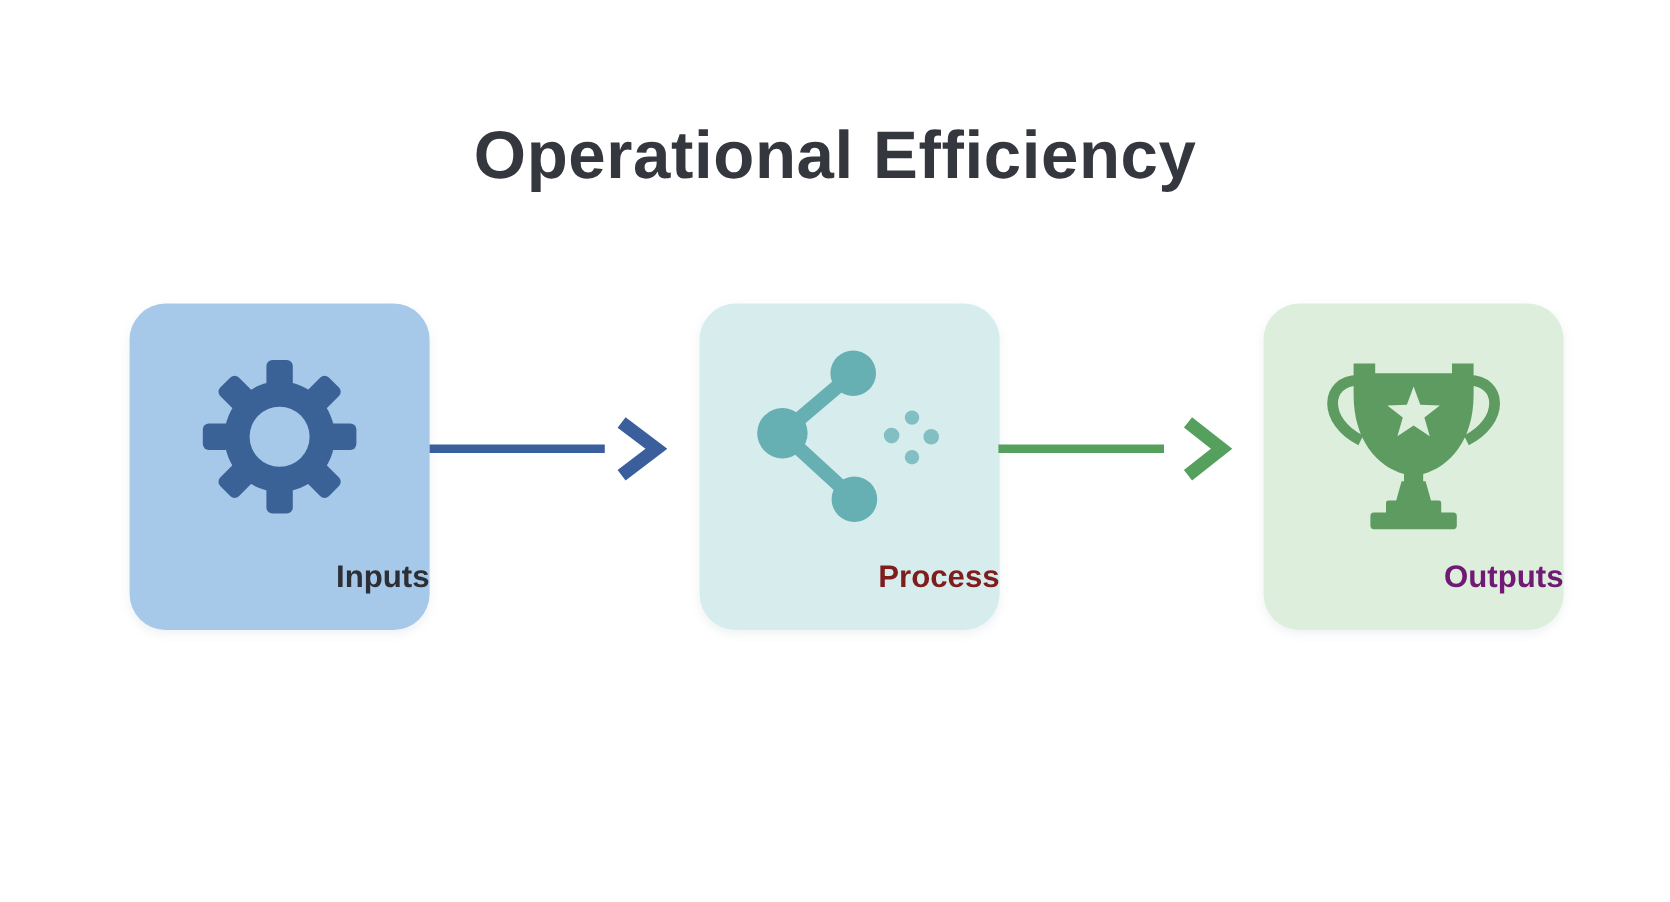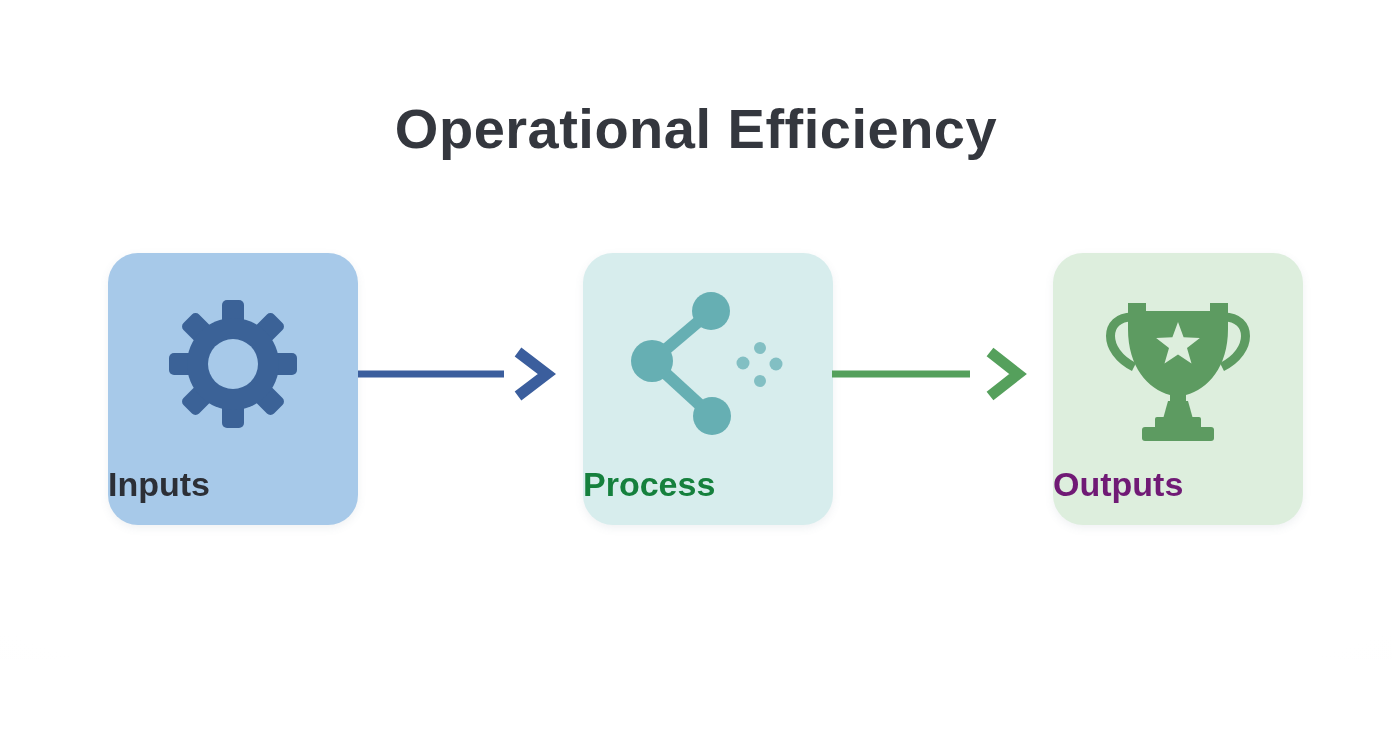--- a/index.html
+++ b/index.html
@@ -42,22 +42,22 @@
   .node-icon { position: absolute; display: block; }
   #gear-svg    { top: 45px;  left: 59px; }
   #share-svg   { top: 0;     left: 0;   }
   #trophy-svg  { top: 40px;  left: 45px; }
 
   .node-label {
     position: absolute;
     top: 212px;
     left: 0;
     right: 0;
-    text-align: left;
-    font-size: 34px;
+    text-align: right;
+    font-size: 26px;
     font-weight: 700;
     color: #2c2f36;
   }
 
   .flow-arrow { position: absolute; top: 343px; }
   #arrow-1 { left: 356px; }
   #arrow-2 { left: 830px; }
 </style>
 </head>
 <body>
@@ -96,21 +96,21 @@
         <circle cx="69" cy="108" r="21"></circle>
         <circle cx="129" cy="163" r="19"></circle>
       </g>
       <g fill="var(--dots-color)">
         <circle cx="177" cy="95" r="6"></circle>
         <circle cx="160" cy="110" r="6.5"></circle>
         <circle cx="193" cy="111" r="6.5"></circle>
         <circle cx="177" cy="128" r="6"></circle>
       </g>
     </svg>
-    <div class="node-label" style="color: #15803d;">Process</div>
+    <div class="node-label" style="color: #7f1d1d;">Process</div>
   </div>
 
   <svg class="flow-arrow" id="arrow-2" width="200" height="62" viewBox="0 0 200 62" style="color: rgb(85, 160, 92);">
     <line x1="2" y1="31" x2="140" y2="31" stroke="currentColor" stroke-width="7"></line>
     <polyline points="160,9 188,31 160,53" fill="none" stroke="currentColor" stroke-width="11" stroke-linejoin="miter" stroke-linecap="butt"></polyline>
   </svg>
 
   <div class="flow-node" id="node-outputs" style="--box-bg: #ddeedd; color: rgb(93, 155, 97);">
     <svg class="node-icon" id="trophy-svg" width="160" height="150" viewBox="0 0 160 150">
 

